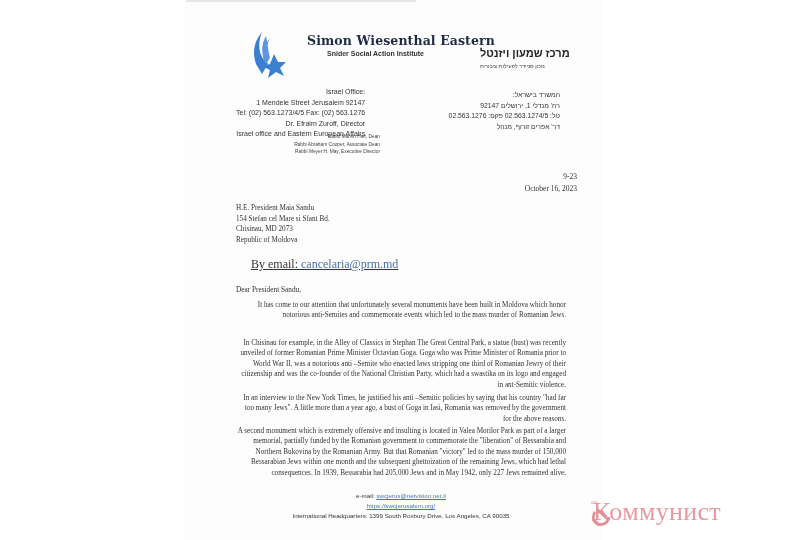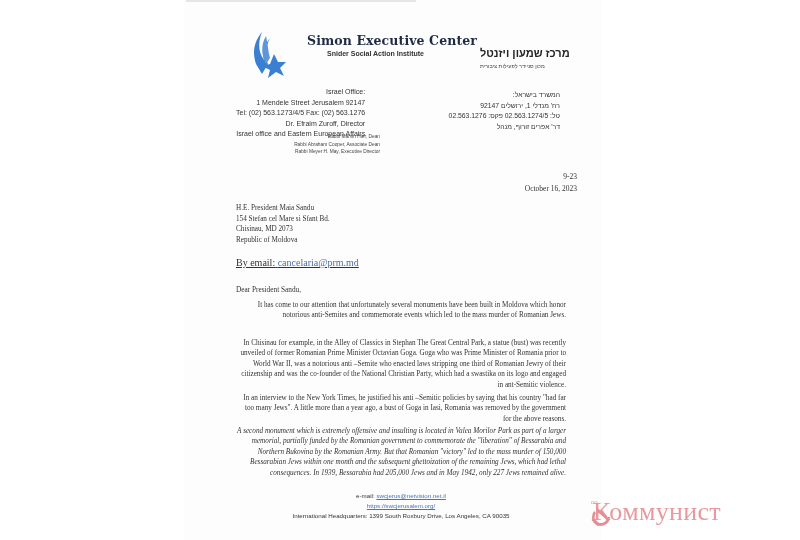--- a/index.html
+++ b/index.html
@@ -12,47 +12,47 @@
   .org-name { left:307px; top:33px; font-family:"DejaVu Serif", serif; font-weight:bold; font-size:12.5px; color:#1f2a44; letter-spacing:0.1px; }
   .org-sub { left:327px; top:50px; font-size:7px; font-weight:bold; color:#333; }
   .heb-name { left:480px; top:47px; font-size:11px; font-weight:bold; color:#222; direction:rtl; }
   .heb-sub { left:480px; top:63px; font-size:5.5px; color:#444; direction:rtl; }
   .office { left:236px; top:87px; font-size:7px; line-height:10.5px; color:#333; }
   .rabbis { top:133px; font-size:4.8px; line-height:7.5px; color:#444; text-align:right; left:278px; width:102px; }
   .heb-office { left:432px; top:90px; width:128px; font-size:6.8px; line-height:10.5px; color:#333; direction:rtl; text-align:right; }
   .docnum { left:540px; top:172px; font-size:7.5px; color:#333; text-align:right; width:37px; }
   .date { left:500px; top:184px; font-size:7.5px; color:#333; text-align:right; width:77px; }
   .addr { left:236px; top:203px; font-size:7.2px; line-height:10.5px; color:#333; }
-  .byemail { left:236px; top:257px; font-size:10px; color:#333; text-decoration:underline; }
+  .byemail { left:251px; top:257px; font-size:12px; color:#333; text-decoration:underline; }
   .byemail a { color:#4a6ea8; }
   .salutation { left:236px; top:285px; font-size:7.3px; color:#333; }
   .para { position:absolute; left:236px; width:330px; font-size:7.2px; line-height:10.4px; color:#333; white-space:normal;text-align:right; }
   .p1 { top:300px; }
   .p2 { top:338px; }
   .p3 { top:393px; }
-  .p4 { top:426px;font-style:italic; }
+  .p4 { top:426px; }
   .footer { left:236px; width:330px; text-align:center; font-size:6.2px; line-height:10px; color:#333; top:491px; }
   .footer .link { color:#4a73b8; text-decoration:underline; }
   .watermark { position:absolute; left:593px; top:497px; font-family:"Liberation Serif", serif; font-size:26px; color:#e58f94; letter-spacing:0.3px; opacity:0.9; }
   .wm-icon { position:absolute; left:588px; top:503px; width:26px; height:26px; }
   .wm-dots { position:absolute; left:591px; top:499px; font-size:6px; color:#e58f94; font-family:"Liberation Sans", sans-serif; }
 </style>
 </head>
 <body>
 
 <div class="page"></div>
 <div class="topline"></div>
 
 <svg class="logo" viewBox="0 0 38 54">
   <path d="M14 2 C6 12 4 22 8 34 L14 44 L20 34 C16 26 18 16 22 8 C16 16 14 22 16 30 C10 22 10 12 14 2 Z" fill="#3b7fd0"></path>
   <path d="M18 6 C12 16 14 26 18 34 L22 28 C20 22 20 14 18 6 Z" fill="#5d96db"></path>
   <polygon points="26,24 30,32 38,32 32,38 36,46 28,42 20,48 22,40 14,36 22,34" fill="#3b7fd0"></polygon>
 </svg>
 
-<div class="abs org-name">Simon Executive Center</div>
+<div class="abs org-name">Simon Wiesenthal Eastern</div>
 <div class="abs org-sub sans">Snider Social Action Institute</div>
 <div class="abs heb-name sans">מרכז שמעון ויזנטל</div>
 <div class="abs heb-sub sans">מכון סניידר לפעילות ציבורית</div>
 
 <div class="abs office sans">
   <div>Israel Office:</div>
   <div>1 Mendele Street  Jerusalem 92147</div>
   <div>Tel: (02) 563.1273/4/5    Fax: (02) 563.1276</div>
   <div>Dr. Efraim Zuroff, Director</div>
   <div>Israel office and Eastern European Affairs</div>

